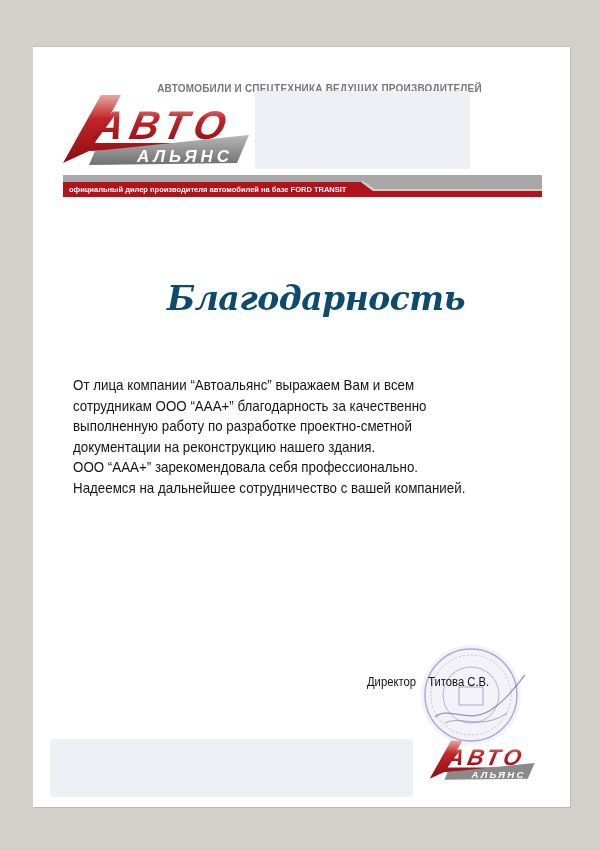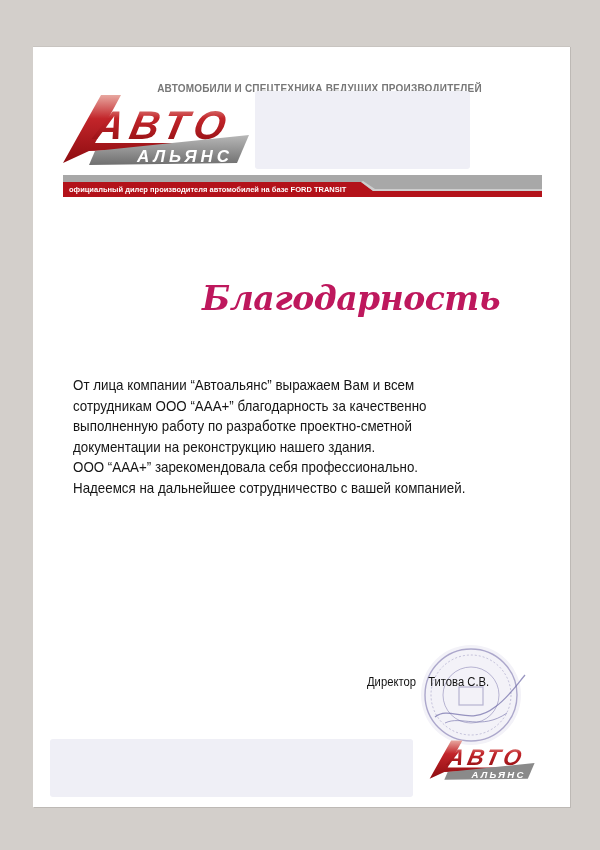--- a/index.html
+++ b/index.html
@@ -4,21 +4,21 @@
 <style>
   html, body { margin:0; padding:0; }
   body { width:600px; height:850px; background:#d3cfcb; position:relative; overflow:hidden; font-family:"Liberation Sans", sans-serif; }
   .page { position:absolute; left:33px; top:46px; width:537px; height:760px; background:#ffffff; border-top:1px solid #c8c4c0; box-shadow: 1px 1px 0 #bdb9b5; }
   .tagline-top { position:absolute; left:0; top:24px; width:537px; text-align:center; padding-left:36px; box-sizing:border-box; font-size:10px; font-weight:bold; color:#777; letter-spacing:0.2px;margin-top:12px; }
   .logo { position:absolute; }
   .logo svg { display:block; }
   .grey-box { position:absolute; background:#efeff6; border-radius:3px; }
   .dealer-bar { position:absolute; left:30px; top:128px; width:479px; height:36px; }
   .dealer-text { position:absolute; left:6px; top:10px; font-size:7.5px; font-weight:bold; color:#fff; white-space:nowrap; }
-  .title { position:absolute; left:0; top:232px; width:524px; text-align:center; padding-left:42px; box-sizing:border-box; font-family:"DejaVu Serif", serif; font-style:italic; font-weight:bold; font-size:33px; color:#be185d; letter-spacing:-0.5px;margin-left:35px; }
+  .title { position:absolute; left:0; top:232px; width:524px; text-align:center; padding-left:42px; box-sizing:border-box; font-family:"DejaVu Serif", serif; font-style:italic; font-weight:bold; font-size:33px; color:#0c4a6e; letter-spacing:-0.5px; }
   .body-text { position:absolute; left:40px; top:328px; width:470px; font-size:14.5px; line-height:20.5px; color:#151515; transform:scaleX(0.92); transform-origin:left top; }
   .body-text p { margin:0; white-space:nowrap; }
   .stamp { position:absolute; left:382px; top:588px; width:116px; height:116px; }
   .signature { position:absolute; left:334px; top:628px; font-size:12.5px; color:#111; white-space:nowrap; transform:scaleX(0.9); transform-origin:left top; }
   .signature span + span { margin-left:10px; }
 </style>
 </head>
 <body>
 
 <div class="page">

